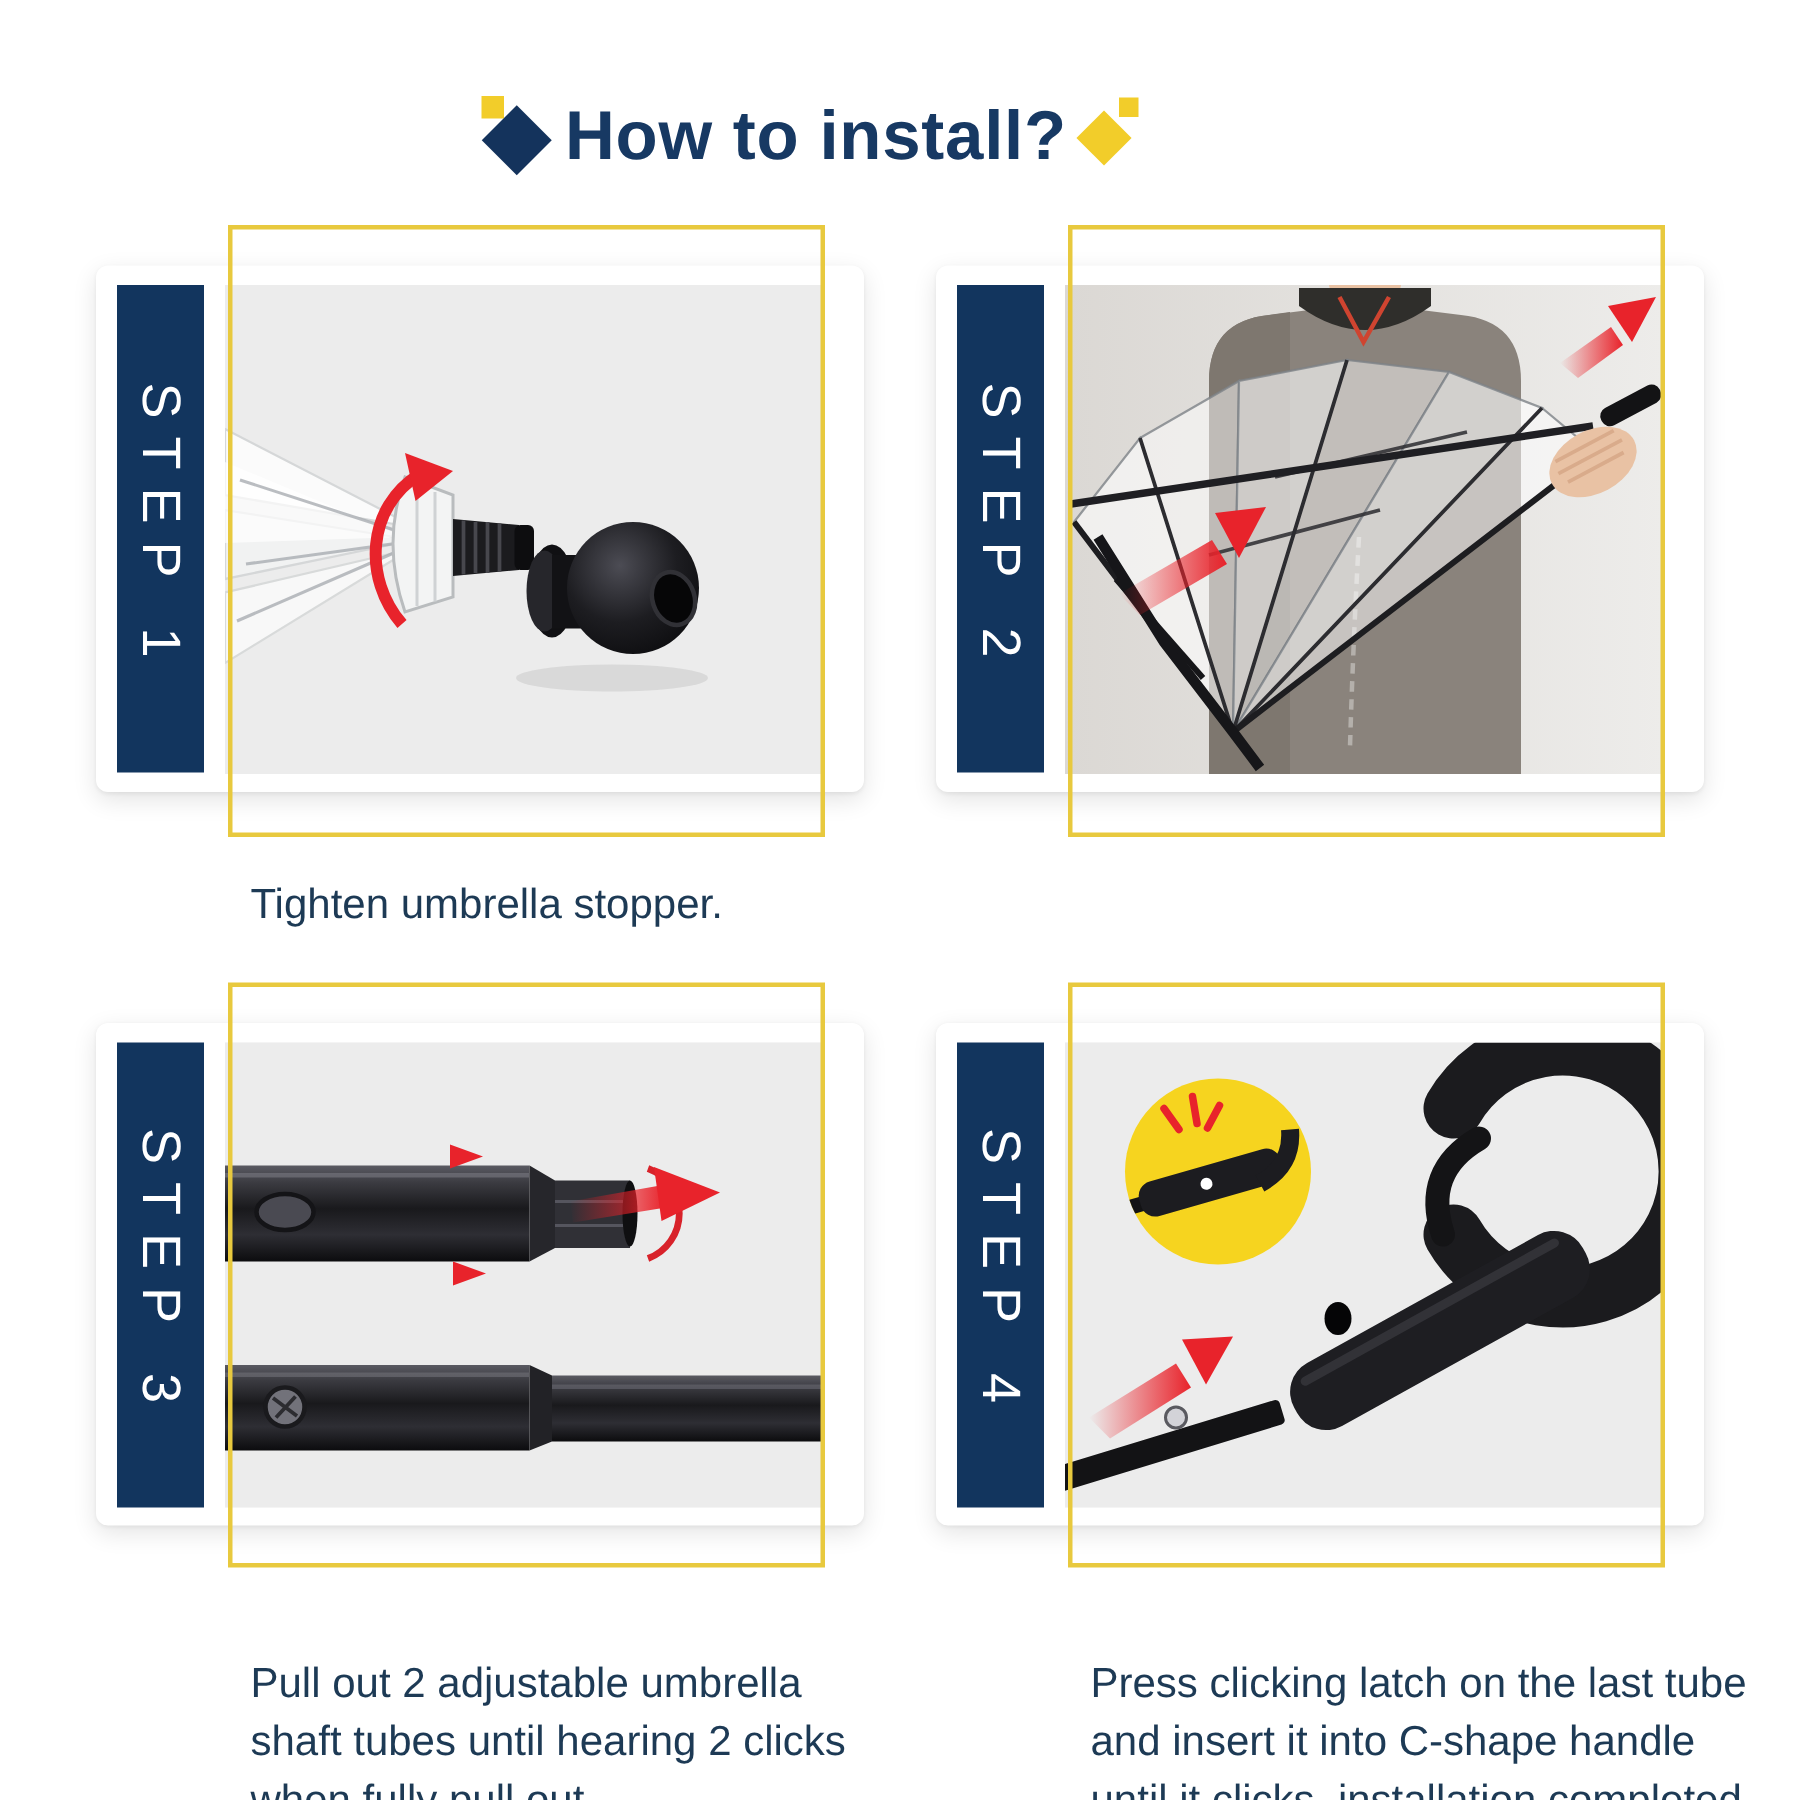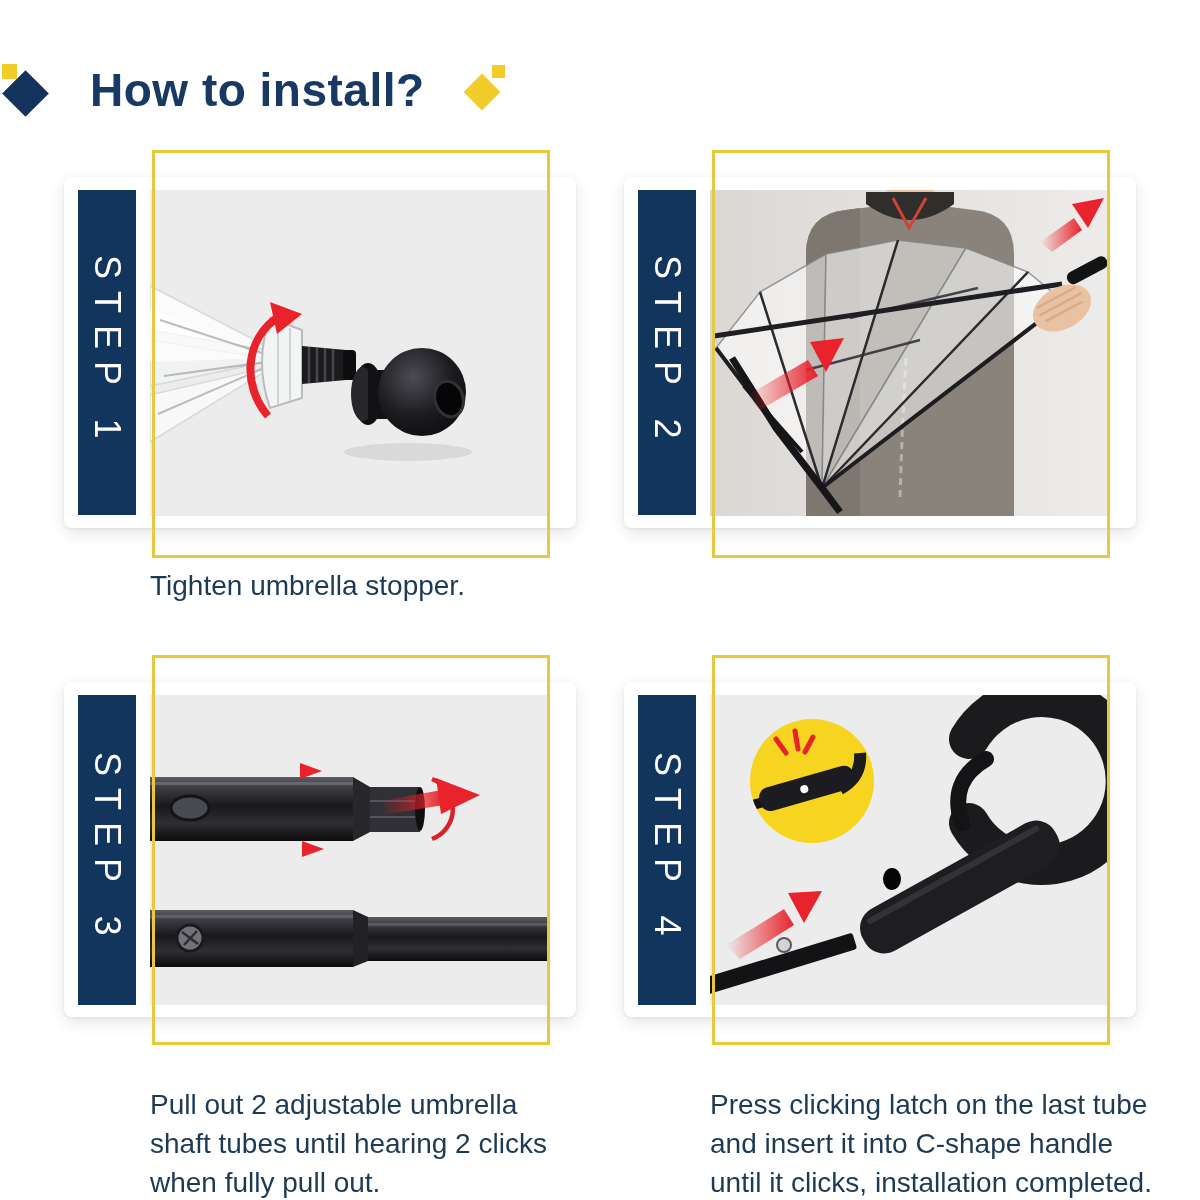--- a/index.html
+++ b/index.html
@@ -4,21 +4,21 @@
 <style>
   html,body{margin:0;padding:0;}
   body{
     width:1200px;height:1200px;background:#ffffff;overflow:hidden;
     font-family:"Liberation Sans","DejaVu Sans",sans-serif;position:relative;
   }
   .page{position:absolute;inset:0;}
 
   
   .hdr{position:absolute;left:0;top:48px;width:1078px;height:84px;
-       display:flex;align-items:center;gap:40px;}
+       display:flex;align-items:center;justify-content:center;gap:8px;}
   .hdr h1{margin:0;font-size:46px;font-weight:bold;color:#173963;letter-spacing:.5px;}
   .deco{position:relative;display:inline-block;}
   .deco-left{width:50px;height:56px;}
   .deco-right{width:40px;height:50px;}
   .sq{position:absolute;background:#f2cd2a;}
   .deco-left .sq{left:2px;top:2px;width:15px;height:15px;}
   .deco-right .sq{right:0;top:0;width:13px;height:13px;}
   .dia{position:absolute;transform:rotate(45deg);}
   .dia-navy{left:9px;top:15px;width:33px;height:33px;background:#14335c;}
   .dia-yellow{left:4px;top:14px;width:26px;height:26px;background:#f2cd2a;}
@@ -34,21 +34,21 @@
           border:3px solid #e8c93e;box-sizing:border-box;z-index:3;}
   .card{position:absolute;left:0;top:27px;width:512px;height:351px;background:#ffffff;
         border-radius:8px;box-shadow:0 5px 16px rgba(0,0,0,.11), 0 1px 3px rgba(0,0,0,.06);z-index:1;}
   .stepbar{position:absolute;left:14px;top:13px;width:58px;height:325px;background:#12355e;
            display:flex;align-items:center;justify-content:center;z-index:2;}
   .stepbar span{writing-mode:vertical-rl;color:#ffffff;font-size:36px;letter-spacing:12px;
                 white-space:nowrap;}
   .photo{position:absolute;left:86px;top:13px;width:400px;height:326px;background:#ececec;
          overflow:hidden;z-index:2;}
   .photo svg{display:block;width:100%;height:100%;}
-  .caption{position:absolute;left:86px;top:416px;margin:0;width:470px;
+  .caption{position:absolute;left:86px;top:416px;margin:17px;width:470px;
            font-size:28px;line-height:39px;color:#1d3a55;white-space:pre-line;}
 
   
   .row2 .yframe{height:390px;}
   .row2 .card{height:335px;}
   .row2 .stepbar{height:310px;}
   .row2 .photo{height:310px;}
   .row2 .caption{top:430px;}
 
   .defs-holder{position:absolute;width:0;height:0;overflow:hidden;}

